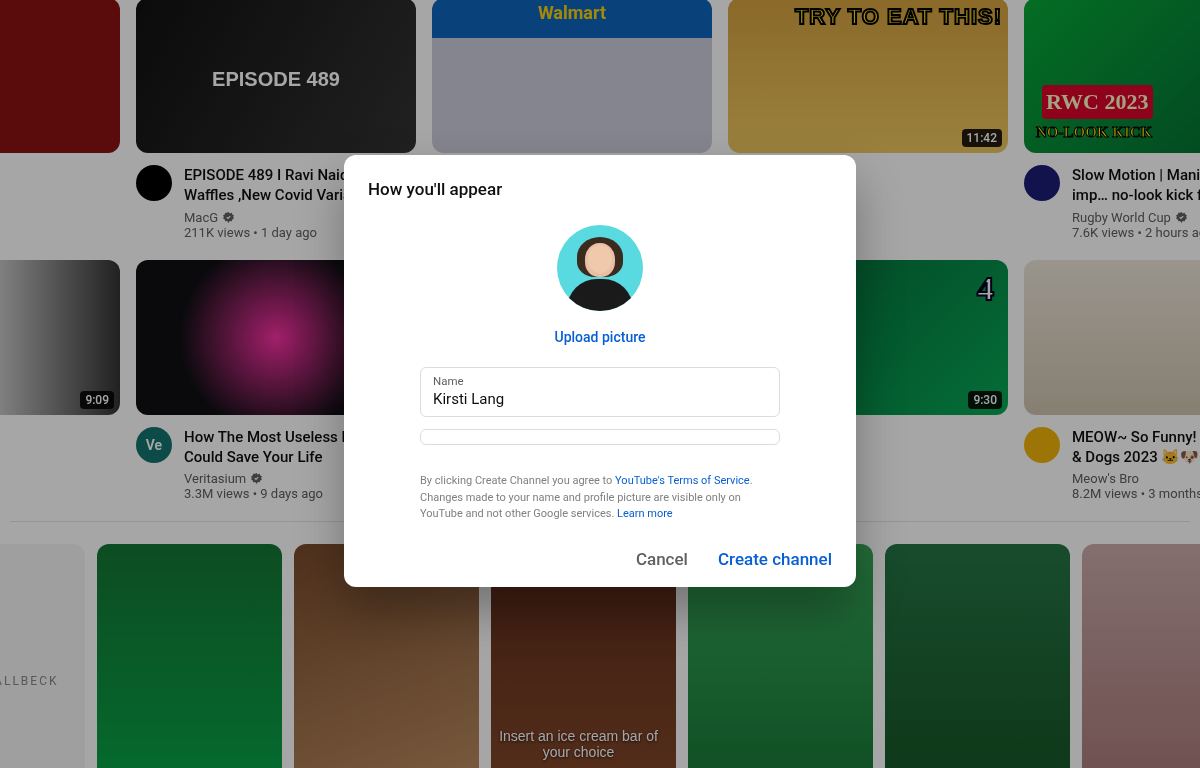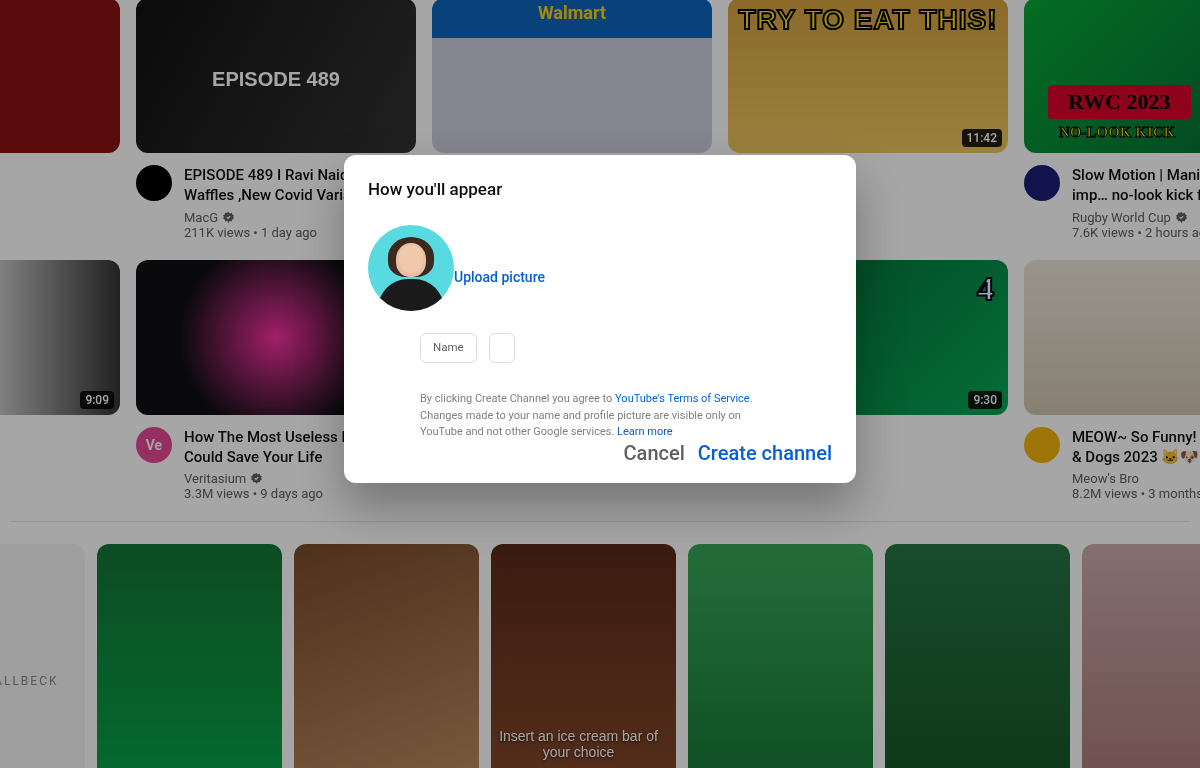--- a/index.html
+++ b/index.html
@@ -17,22 +17,22 @@
   .col { display: flex; flex-direction: column; }
 
   .thumb {
     position: relative; width: 100%; height: 155px; border-radius: 12px;
     background: linear-gradient(135deg,#2b2b2b,#555); overflow: hidden;
     display: flex; align-items: center; justify-content: center; color:#fff;
     font-weight: 800; font-size: 22px; text-align: center;
   }
   .thumb .overlay-text {
     position:absolute; top:6px; left:6px; right:6px;
-    font-family: Impact, "Arial Black", sans-serif; font-size:28px; letter-spacing:1px;
-    -webkit-text-stroke: 2px #000; color:#ffe600; text-align:center;
+    font-family: Impact, "Arial Black", sans-serif; font-size:22px; letter-spacing:1px;
+    -webkit-text-stroke: 2px #000; color:#ffe600; text-align:right;
   }
   .thumb .dur {
     position:absolute; right:6px; bottom:6px; background:rgba(0,0,0,.85);
     color:#fff; font-size:12px; padding:2px 5px; border-radius:4px; font-weight:500;
   }
 
   .meta { display:flex; gap:12px; padding: 12px 0 0 0; }
   .chan-ico {
     width:36px; height:36px; border-radius:50%; flex:0 0 36px;
     background:#444; color:#fff; display:flex; align-items:center; justify-content:center;
@@ -78,21 +78,21 @@
     z-index: 10;
   }
   .modal {
     width: 512px; background:#fff; border-radius:12px;
     box-shadow: 0 24px 48px rgba(0,0,0,.3);
     padding: 24px 24px 18px 24px;
     position:relative;
   }
   .modal h2 { font-size:17px; font-weight:500; color:#0f0f0f; }
 
-  .avatar-block { display:flex; flex-direction:row; align-items:center; margin-top: 26px; }
+  .avatar-block { display:flex; flex-direction:column; align-items:center; margin-top: 26px; }
   .avatar {
     width:86px; height:86px; border-radius:50%; background:#59d9e0;
     position:relative; overflow:hidden;
   }
   .avatar .head {
     position:absolute; left:50%; top:18px; transform:translateX(-50%);
     width:30px; height:34px; border-radius:48% 48% 44% 44%;
     background:#e9bfa3;
   }
   .avatar .hair {
@@ -106,56 +106,56 @@
   }
   .avatar .face {
     position:absolute; left:50%; top:20px; transform:translateX(-50%);
     width:24px; height:28px; border-radius:46%; background:#f0c9ac;
   }
 
   .upload-link {
     margin-top: 18px; color:#065fd4; font-size:14px; font-weight:500; cursor:pointer;
   }
 
-  .fields { margin: 22px auto 0 auto; width: 360px; display:flex; flex-direction:row; gap:12px; }
+  .fields { margin: 22px auto 0 auto; width: 360px; display:flex; flex-direction:column; gap:12px; }
   .field {
     border:1px solid #dcdcdc; border-radius:6px; padding:6px 12px 8px 12px;
     background:#fff;
   }
   .field label { display:block; font-size:11.5px; color:#606060; }
   .field input {
     border:none; outline:none; width:100%; font-size:15px; color:#0f0f0f; padding-top:2px;
     font-family:inherit; background:transparent;
   }
 
   .legal {
     width:360px; margin: 28px auto 0 auto; font-size:11px; color:#808080; line-height:1.5;
   }
   .legal a { color:#065fd4; text-decoration:none; }
 
   .modal-actions {
-    display:flex; justify-content:flex-end; gap:13px; 
-    font-size:20px; font-weight:500;
+    display:flex; justify-content:flex-end; gap:30px; margin-top:26px;
+    font-size:17px; font-weight:500;
   }
   .btn-cancel { color:#606060; cursor:pointer; }
   .btn-create { color:#065fd4; cursor:pointer; }
 
   
   .t-podcast { background: linear-gradient(120deg,#111,#333); }
   .t-podcast .ep { position:absolute; left:50%; top:52%; transform:translate(-50%,-50%);
     font-family:Impact,sans-serif; font-size:20px; color:#fff; text-align:center; line-height:1;}
   .t-walmart { background: linear-gradient(#0a66c2 0 26%, #ccd 26%); }
   .t-walmart .logo { position:absolute; top:4px; left:50%; transform:translateX(-50%);
     color:#ffd200; font-weight:700; font-size:18px; }
   .t-eat { background: linear-gradient(#d8a23a,#efc659); }
   .t-rwc { background: linear-gradient(135deg,#0a3,#063); }
-  .t-rwc .rwc { position:absolute; left:24px; bottom:34px; background:#e4002b; color:#000000;
-    font-family:"Arial Black"; font-size:22px; padding:4px 20px; border-radius:4px;}
+  .t-rwc .rwc { position:absolute; left:18px; bottom:34px; background:#e4002b; color:#fef9c3;
+    font-family:"Arial Black"; font-size:22px; padding:4px 4px; border-radius:4px;}
   .t-rwc .nolook { position:absolute; left:12px; bottom:12px; color:#ffe600;
-    font-family:"Arial Black"; font-size:15px;margin-left:23px; -webkit-text-stroke:1px #000;}
+    font-family:"Arial Black"; font-size:15px; -webkit-text-stroke:1px #000;}
   .t-red { background:#8f1111; }
   .t-knot { background:radial-gradient(circle at 50% 50%, #ff2ea6, #101014 60%); }
   .t-fifa { background:linear-gradient(135deg,#063,#0a5); }
   .t-fifa .score { position:absolute; right:14px; top:10px; font-family:"Arial Black"; font-size:34px; color:#fff; -webkit-text-stroke:2px #002;}
   .t-cat  { background:linear-gradient(#ece5d8,#cfc3ad); }
 </style>
 </head>
 <body>
 
 <div class="bg">
@@ -235,21 +235,21 @@
     <div class="card col">
       <div class="thumb" style="background:linear-gradient(90deg,#c33,#fff 40%,#333)">
         <span class="dur">9:09</span>
       </div>
       <div class="meta"></div>
     </div>
 
     <div class="card col">
       <div class="thumb t-knot"></div>
       <div class="meta">
-        <div class="chan-ico" style="background:#ec4899">
+        <div class="chan-ico" style="background:#0f766e">
             <span>Ve</span>
           </div>
         <div class="col">
           <div class="vtitle">How The Most Useless Branch Could Save Your Life</div>
           <div class="vchan">
             <span>Veritasium</span>
             <svg class="verify" viewBox="0 0 24 24">
                 <path d="M12 2l2.4 2.4L18 3l.9 3.4L22 8l-1.4 3L22 14l-3.1 1.6L18 19l-3.6-.4L12 22l-2.4-3.4L6 19l-.9-3.4L2 14l1.4-3L2 8l3.1-1.6L6 3l3.6.4L12 2zm-1 13l5-5-1.4-1.4L11 12.2 9.4 10.6 8 12l3 3z"></path>
               </svg>
           </div>
@@ -321,20 +321,21 @@
           <div class="body"></div>
           <div class="head"></div>
           <div class="face"></div>
       </div>
       <div class="upload-link">Upload picture</div>
     </div>
 
     <div class="fields">
       <div class="field">
         <label>Name</label>
+        <input type="text" value="Kirsti Lang" style="">
       </div>
       <div class="field">
       </div>
     </div>
 
     <div class="legal">
       <span>By clicking Create Channel you agree to </span><a href="#">YouTube's Terms of Service</a><span>. Changes made to your name and profile picture are visible only on YouTube and not other Google services. </span><a href="#">Learn more</a>
     </div>
 
     <div class="modal-actions">

